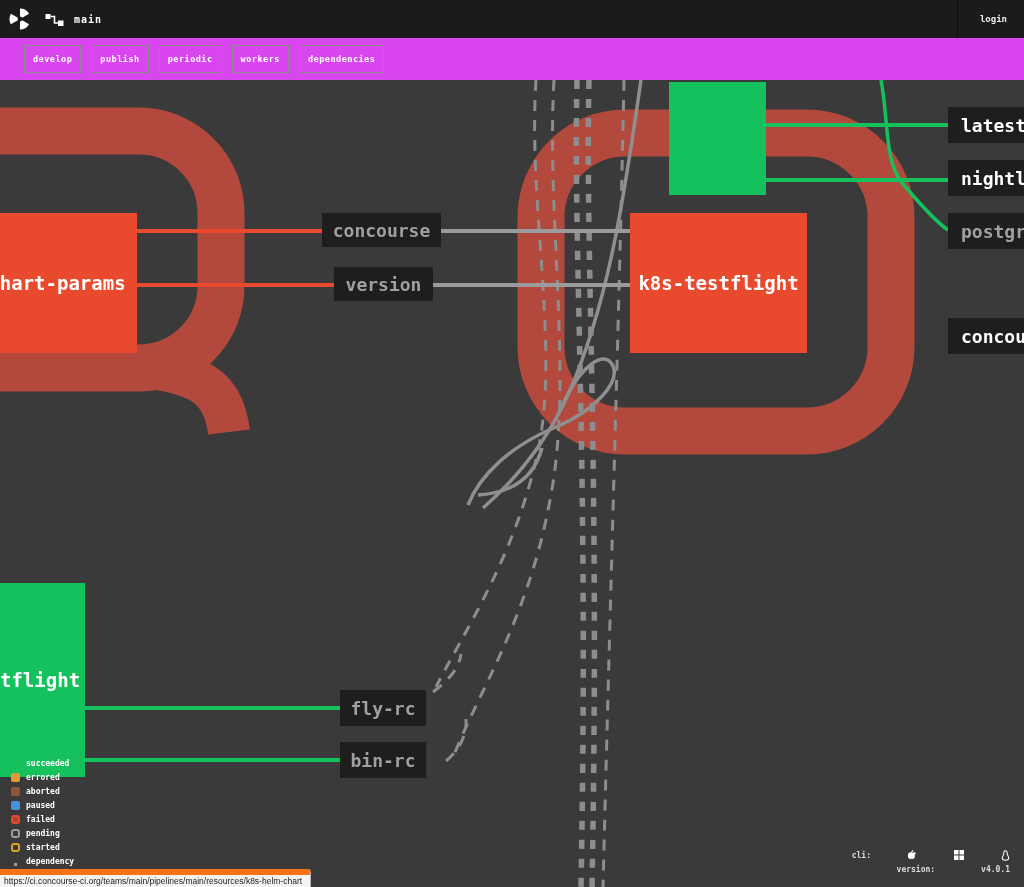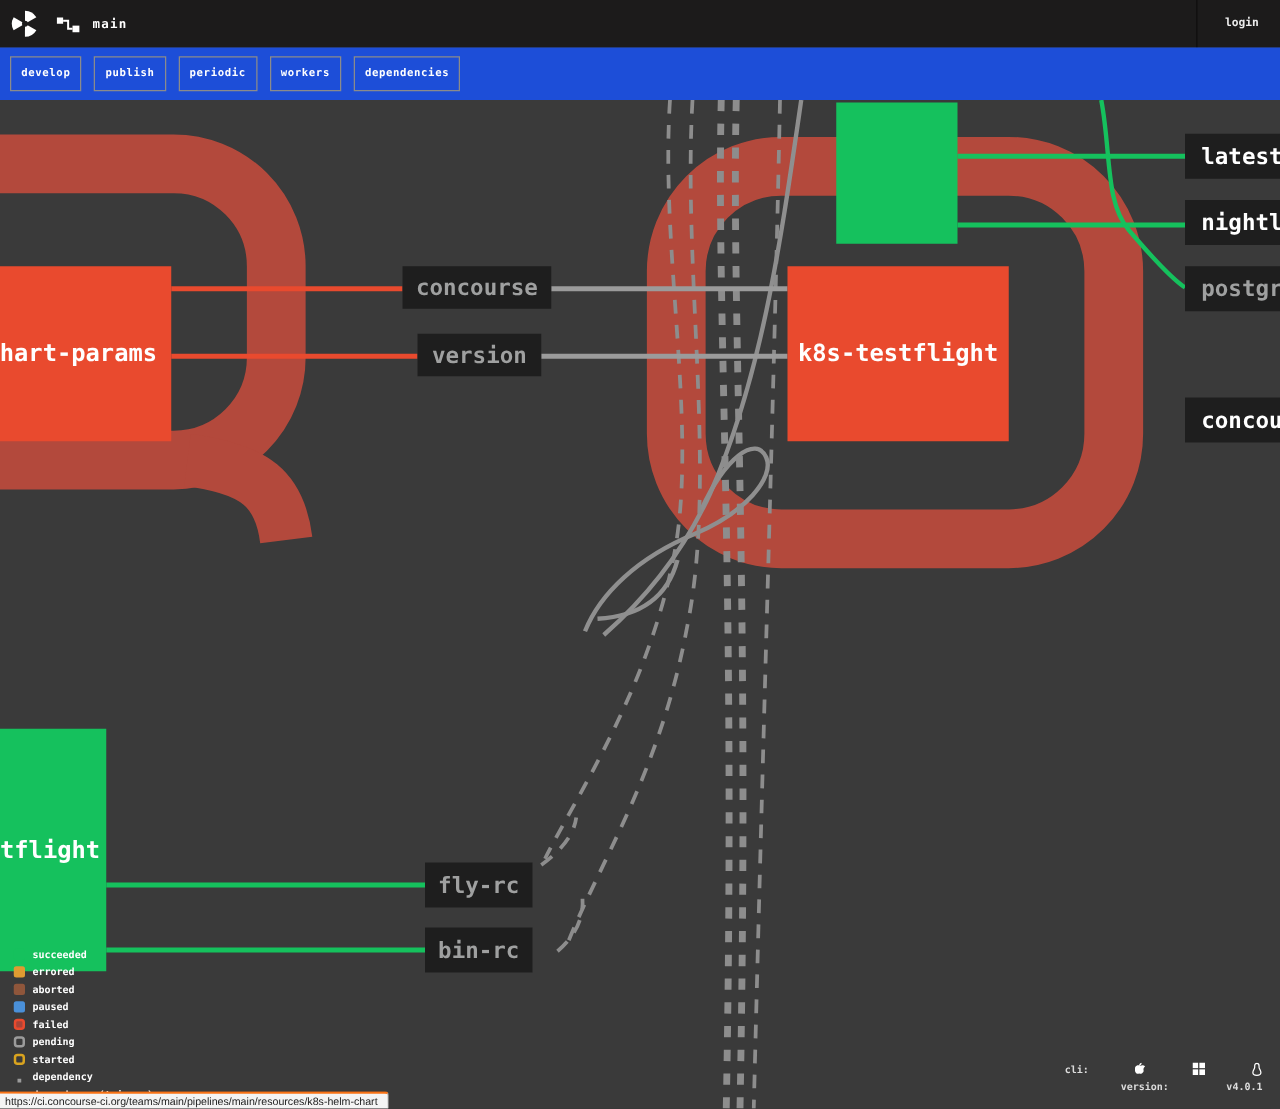--- a/index.html
+++ b/index.html
@@ -6,21 +6,21 @@
   .screen{position:relative;width:1024px;height:887px;overflow:hidden;background:#3a3a3a;
           font-family:"DejaVu Sans Mono",monospace;}
   
   .topbar{position:absolute;top:0;left:0;right:0;height:38px;background:#1c1b1b;display:flex;align-items:center;z-index:30;}
   .logo{margin-left:8px;width:24px;height:24px;}
   .pipeicon{margin-left:13px;width:19px;height:13px;}
   .teamname{margin-left:10px;color:#fff;font-size:10px;font-weight:bold;letter-spacing:1px;}
   .topdivider{position:absolute;right:66px;top:0;height:38px;width:1px;background:#0e0e0e;}
   .login{position:absolute;right:17px;top:0;line-height:38px;color:#ececec;font-size:9px;font-weight:bold;cursor:pointer;}
   
-  .tabbar{position:absolute;top:38px;left:0;right:0;height:42px;background:#1d4ed8;display:flex;align-items:center;padding-left:8px;box-sizing:border-box;z-index:30;}
+  .tabbar{position:absolute;top:38px;left:0;right:0;height:42px;background:#d946ef;display:flex;align-items:center;padding-left:24px;box-sizing:border-box;z-index:30;}
   .tabbtn{border:1px solid #8b8b8b;color:#fff;font-size:8.5px;font-weight:bold;padding:8px 8px;margin-right:10px;
           background:transparent;font-family:inherit;letter-spacing:.5px;white-space:nowrap;cursor:pointer;}
   
   .canvas{position:absolute;top:80px;left:0;width:1024px;height:807px;overflow:hidden;}
   svg.pipes{position:absolute;top:0;left:0;}
   .pipe{fill:none;stroke:#b3493c;}
   .wire{fill:none;stroke:#8f8f8f;stroke-width:3.5;}
   .dep{fill:none;stroke:#8d8d8d;stroke-width:3;stroke-dasharray:11 9;}
   .dept{fill:none;stroke:#8d8d8d;stroke-width:5.5;stroke-dasharray:9 10;}
   .ln-red{fill:none;stroke:#e94a2e;stroke-width:4;}
@@ -50,21 +50,21 @@
   .sw.pending{background:transparent;border:2px solid #9b9b9b;border-radius:3px;}
   .sw.started{background:transparent;border:2px solid #d9a31f;border-radius:3px;}
   .sw.dot{width:3px;height:3px;border-radius:0;background:#9b9b9b;margin-left:3px;margin-right:9px;margin-top:7px;}
   .sw.dash{width:7px;height:3px;border-radius:0;background:#9b9b9b;margin-left:1px;margin-right:7px;margin-top:7px;}
   
   .cli{position:absolute;right:14px;top:768px;color:#ddd;font-size:8px;font-weight:bold;z-index:20;text-align:right;}
   .cli-row{display:flex;justify-content:flex-end;align-items:center;height:14px;gap:32px;}
   .cli-row svg{margin-left:5px;}
   .ver-val{margin-left:14px;}
   
-  .statusbar{position:absolute;left:0;bottom:0;height:12px;background:#f4f4f4;border-top:2px solid #f97316;
+  .statusbar{position:absolute;left:0;bottom:0;height:12px;background:#f4f4f4;border-top:6px solid #f97316;
              border-right:1px solid #b5b5b5;border-top-right-radius:3px;color:#222;z-index:40;
              font-family:"Liberation Sans",sans-serif;font-size:8.5px;line-height:12px;padding:0 8px 0 4px;white-space:nowrap;}
 </style>
 </head>
 <body>
 
 <div class="screen">
 
   <header class="topbar">
     <svg class="logo" viewBox="0 0 24 24">

